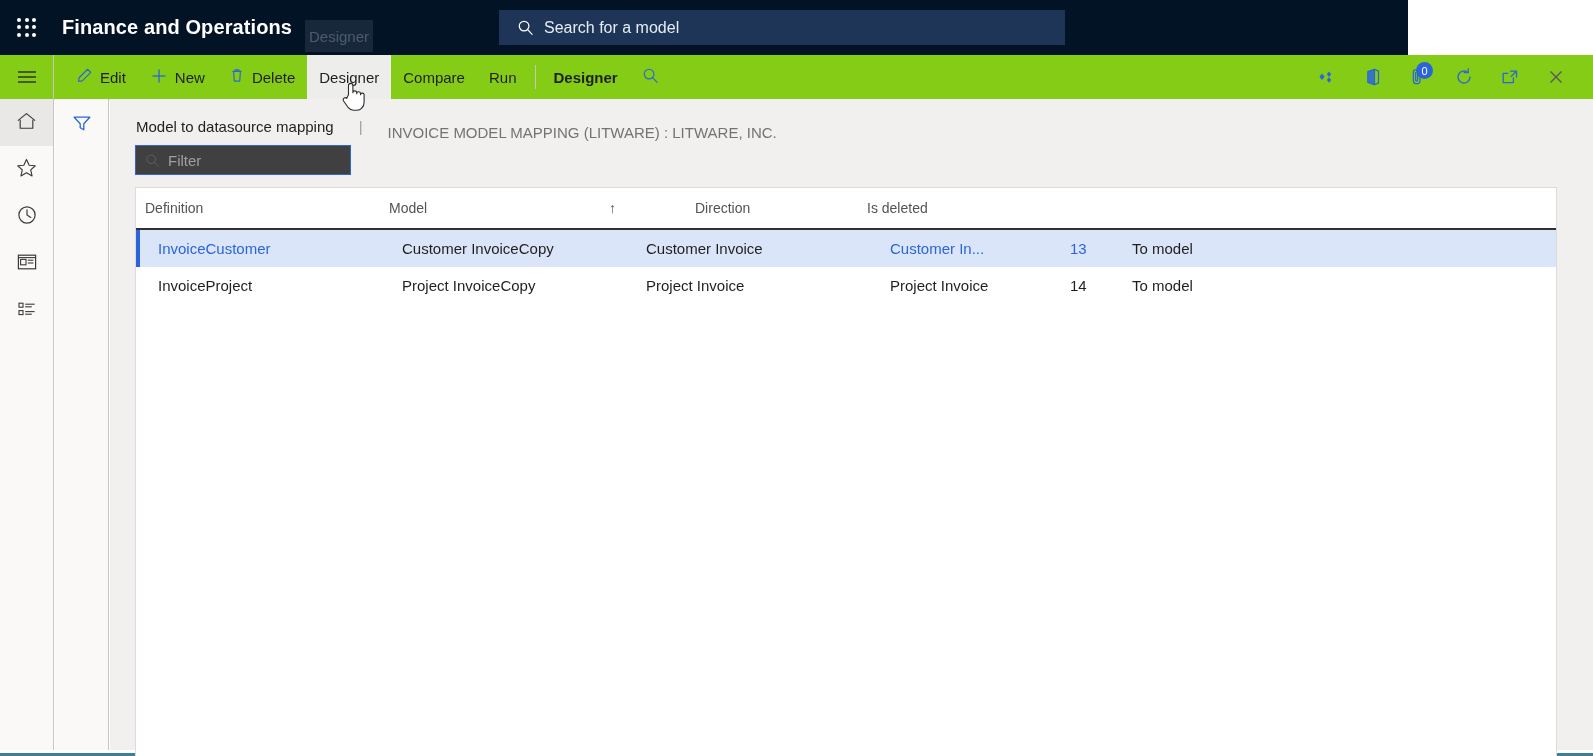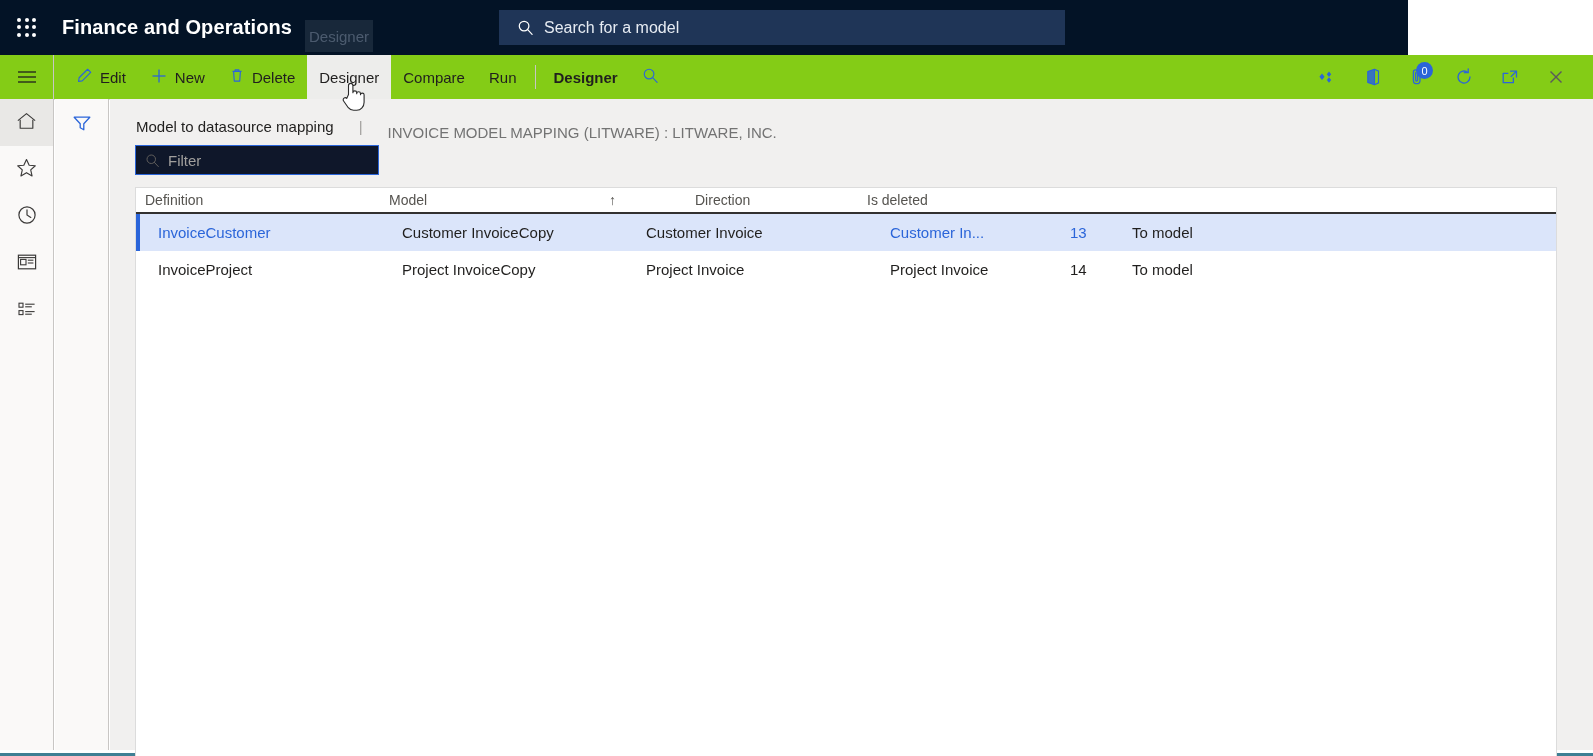--- a/index.html
+++ b/index.html
@@ -250,22 +250,22 @@
     align-items: center;
     gap: 25px;
     white-space: nowrap;
   }
   .title-pipe { color: #a19f9d; }
   .title-sub { color: #737373; margin-top: 13px; }
 
   .filterbox {
     position: absolute;
     left: 25px; top: 46px;
-    width: 244px; height: 30px;
-    background: #0f172a;
+    width: 216px; height: 30px;
+    background: #404040;
     border: 1px solid #2b65d9;
     box-sizing: border-box;
     display: flex;
     align-items: center;
     cursor: text;
   }
   .filterbox .fic { margin: 0 8px 0 9px; display: flex; }
   .filterbox .fph { color: #a19f9d; font-size: 15px; }
 
   
@@ -274,21 +274,21 @@
     left: 25px; top: 88px;
     width: 1422px;
     height: 654px;
     background: #ffffff;
     border: 1px solid #dcdcdc;
     box-sizing: border-box;
     overflow: hidden;
   }
   .grid-head {
     display: flex;
-    height: 26px;
+    height: 42px;
     align-items: flex-start;
     border-bottom: 2px solid #323130;
     box-sizing: border-box;
   }
   .grid-head .th {
     font-size: 14px;
     color: #55534f;
     box-sizing: border-box;
     padding-left: 9px;
     display: flex;

